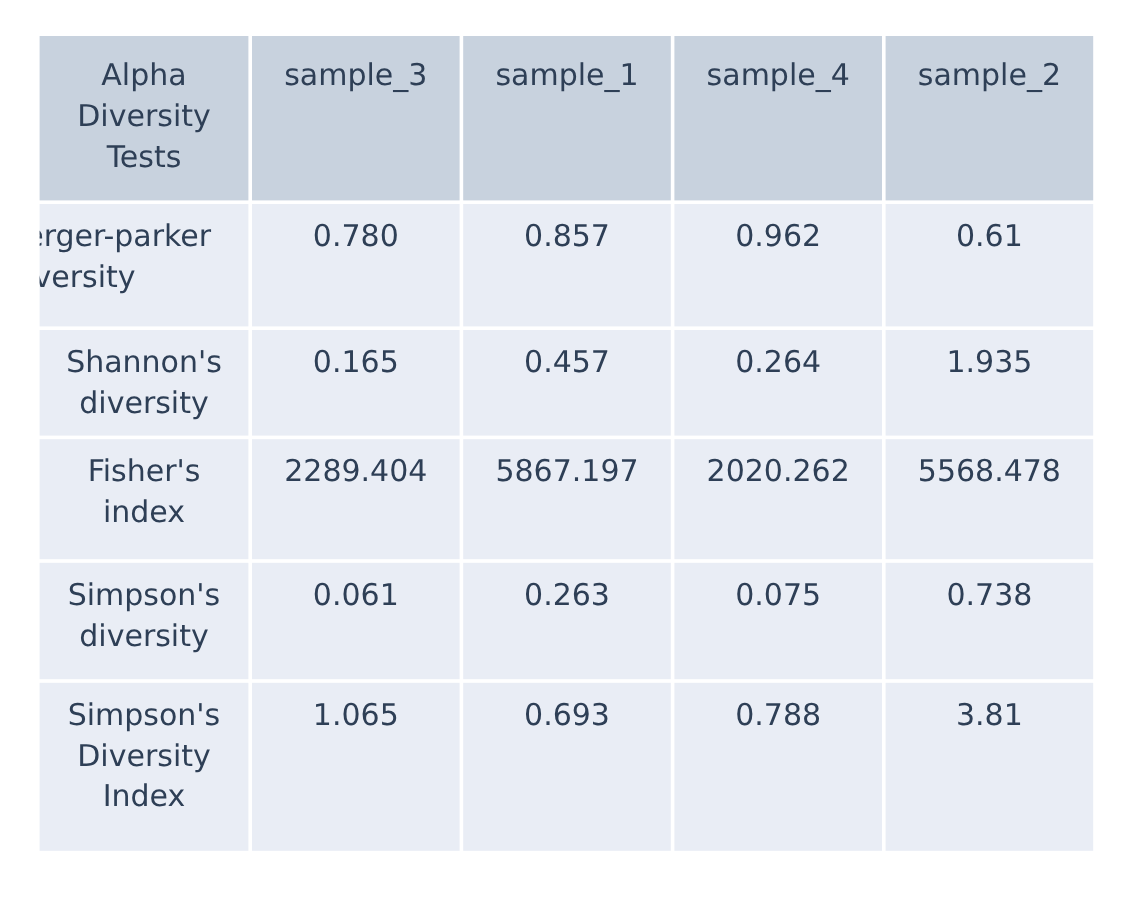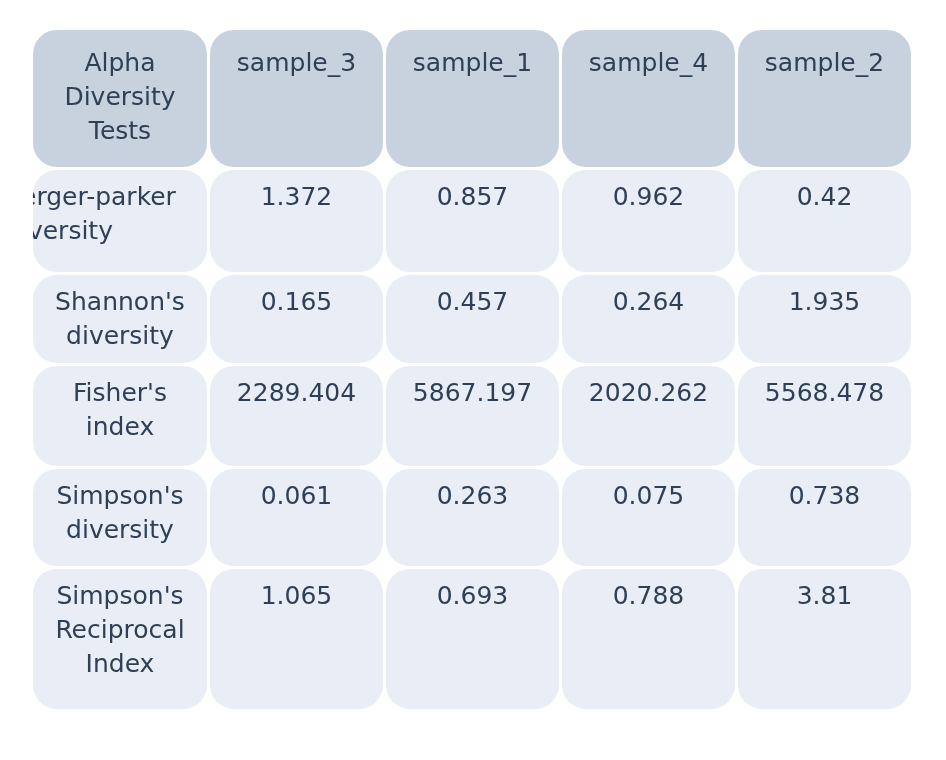--- a/index.html
+++ b/index.html
@@ -36,21 +36,20 @@
     padding: 0;
     margin: 0;
     color: #2e3f56;
     font-weight: normal;
     font-size: 25px;
     line-height: 1.36;
     text-align: center;
     vertical-align: top;
     overflow: hidden;
     white-space: normal;
-    border-radius: 24px;
   }
 
   thead th {
     background: #c8d2de;
     height: 137px;
     padding-top: 16px;
     box-sizing: border-box;
   }
 
   thead th.head-label {
@@ -107,24 +106,24 @@
         <th>sample_4</th>
         <th>sample_2</th>
       </tr>
     </thead>
     <tbody>
 
       <tr class="r0 row-clipped">
         <td class="rowlabel">
           <span class="clip-inner">erger-parker iversity</span>
         </td>
-        <td>1.372</td>
+        <td>0.780</td>
         <td>0.857</td>
         <td>0.962</td>
-        <td>0.42</td>
+        <td>0.61</td>
       </tr>
 
       <tr class="r1">
         <td class="rowlabel">Shannon's diversity</td>
         <td>0.165</td>
         <td>0.457</td>
         <td>0.264</td>
         <td>1.935</td>
       </tr>
 
@@ -138,21 +137,21 @@
 
       <tr class="r3">
         <td class="rowlabel">Simpson's diversity</td>
         <td>0.061</td>
         <td>0.263</td>
         <td>0.075</td>
         <td>0.738</td>
       </tr>
 
       <tr class="r4">
-        <td class="rowlabel">Simpson's Reciprocal Index</td>
+        <td class="rowlabel">Simpson's Diversity Index</td>
         <td>1.065</td>
         <td>0.693</td>
         <td>0.788</td>
         <td>3.81</td>
       </tr>
 
     </tbody>
   </table>
 </div>
 

